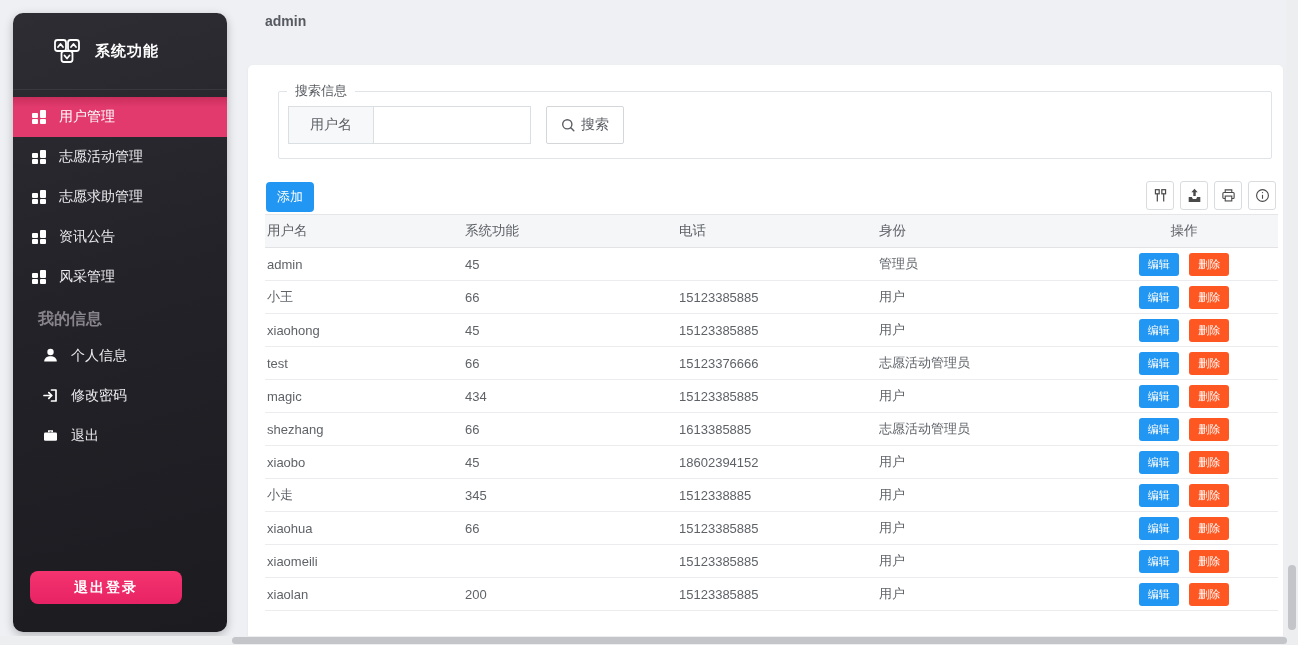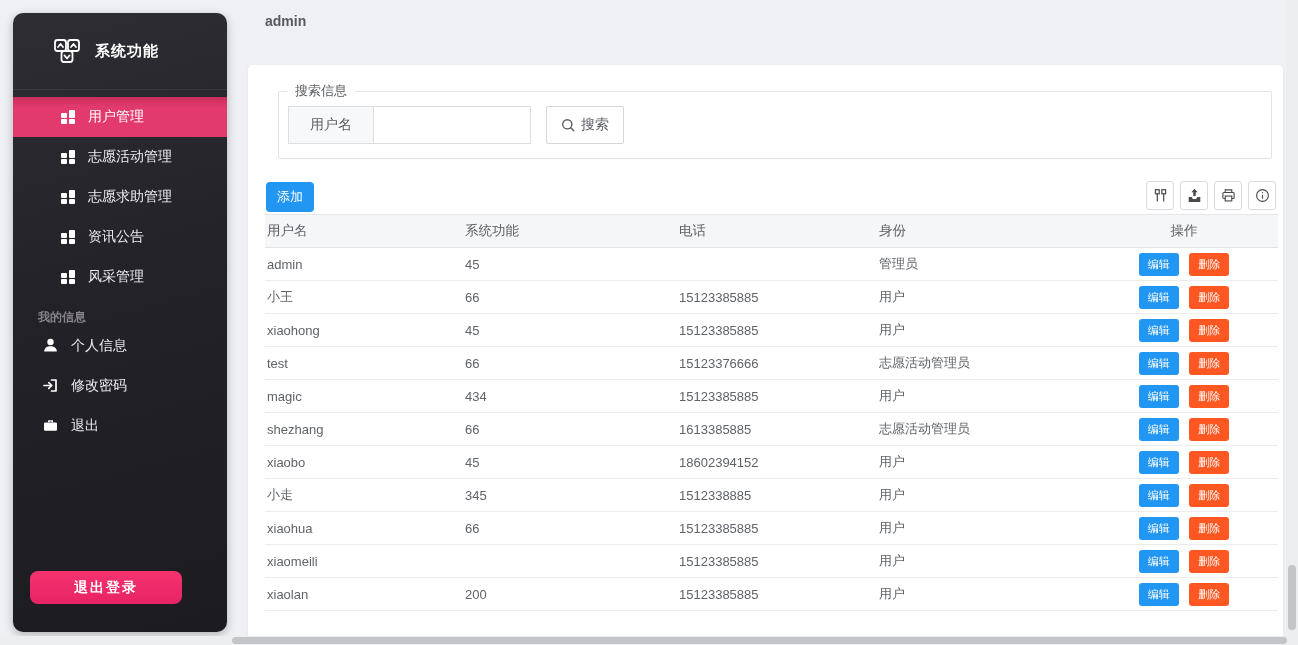--- a/index.html
+++ b/index.html
@@ -16,33 +16,33 @@
     background: linear-gradient(165deg, #2e2d33 0%, #232228 45%, #1c1b20 100%);
     border-radius:10px; box-shadow:0 3px 10px rgba(0,0,0,.25);
   }
   .logo-row { position:absolute; left:0; top:0; width:100%; height:77px;
     display:flex; align-items:center; padding-left:38px;
     border-bottom:1px solid rgba(255,255,255,.07); }
   .logo-row .logo-svg { width:32px; height:32px; }
   .logo-title { color:#fff; font-size:15px; font-weight:bold; margin-left:12px; letter-spacing:1px; }
   .menu { position:absolute; left:0; top:84px; width:100%; }
   .menu-item {
-    height:40px; display:flex; align-items:center; padding-left:48px;
+    height:40px; display:flex; align-items:center; padding-left:19px;
     color:#ececee; font-size:14px; cursor:pointer;
   }
   .menu-item.active { background: linear-gradient(180deg, var(--accent_pink_dark) 0%, var(--accent_pink) 25%); color:#fff; }
   .grid-icon { width:14px; height:14px; position:relative; margin-right:13px; flex:none; }
   .grid-icon i { position:absolute; background:#fff; border-radius:1px; }
   .grid-icon .a { left:0;   top:2.5px; width:6px;   height:5px; }
   .grid-icon .b { left:8px; top:0;     width:6px;   height:7.5px; }
   .grid-icon .c { left:0;   top:9px;   width:6px;   height:5px; }
   .grid-icon .d { left:8px; top:9px;   width:6px;   height:5px; }
-  .section-label { position:absolute; left:25px; top:296px; font-size:12px; font-weight:bold; color:#87848b; }
+  .section-label { position:absolute; left:25px; top:296px; font-size:16px; font-weight:bold; color:#87848b; }
   .account-nav { position:absolute; left:0; top:318px; width:100%; height:112px; overflow:hidden; }
-  .account-item { height:37px; margin-top:3px; display:flex; align-items:flex-start; padding-left:29px;
+  .account-item { height:37px; margin-top:3px; display:flex; align-items:center; padding-left:29px;
     color:#ececee; font-size:14px; cursor:pointer; }
   .account-item:first-child { margin-top:6px; }
   .account-item svg { width:17px; height:17px; margin-right:12px; flex:none; }
   .logout-btn {
     position:absolute; left:17px; bottom:28px; width:152px; height:33px;
     background: linear-gradient(180deg, #f4336f, var(--logout_pink));
     border:none; border-radius:8px; color:#fff; font-size:14px; font-weight:bold;
     letter-spacing:2px; cursor:pointer; font-family:inherit;
   }
   

